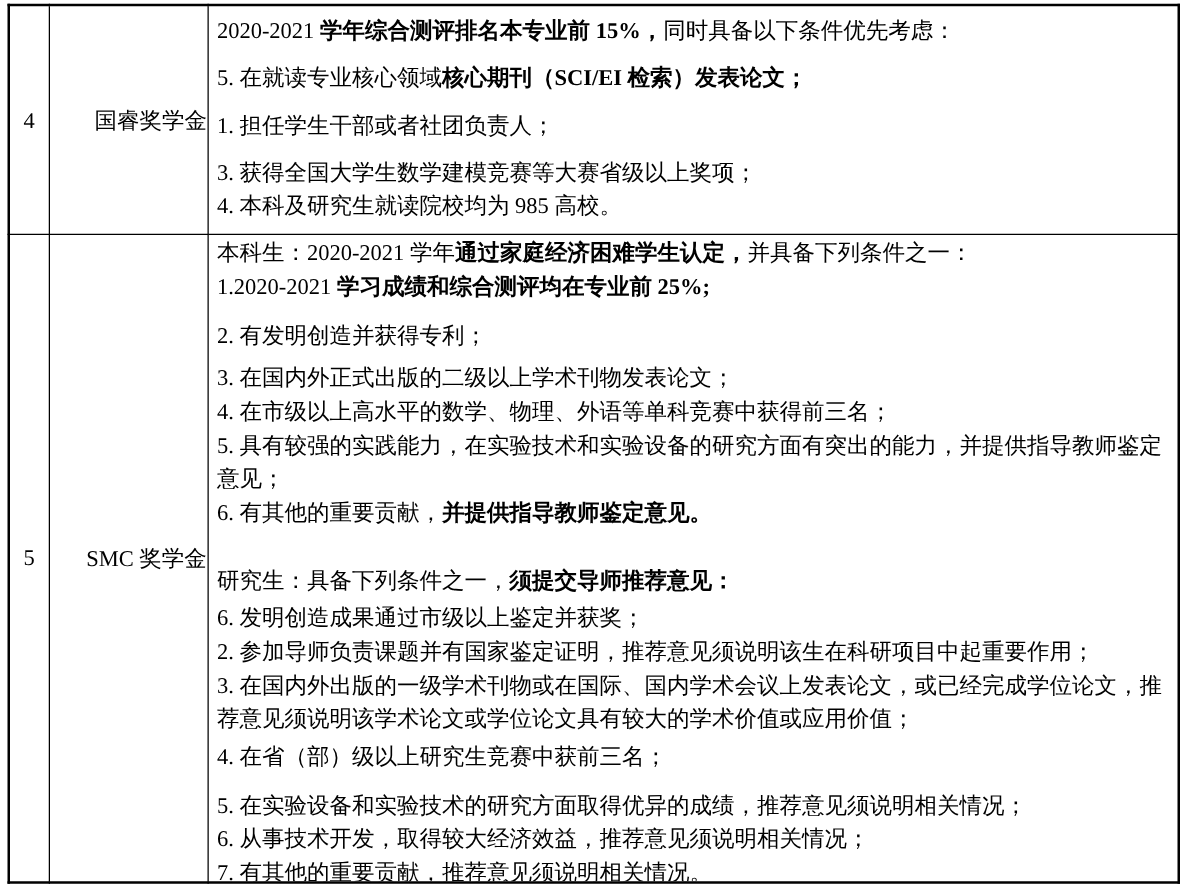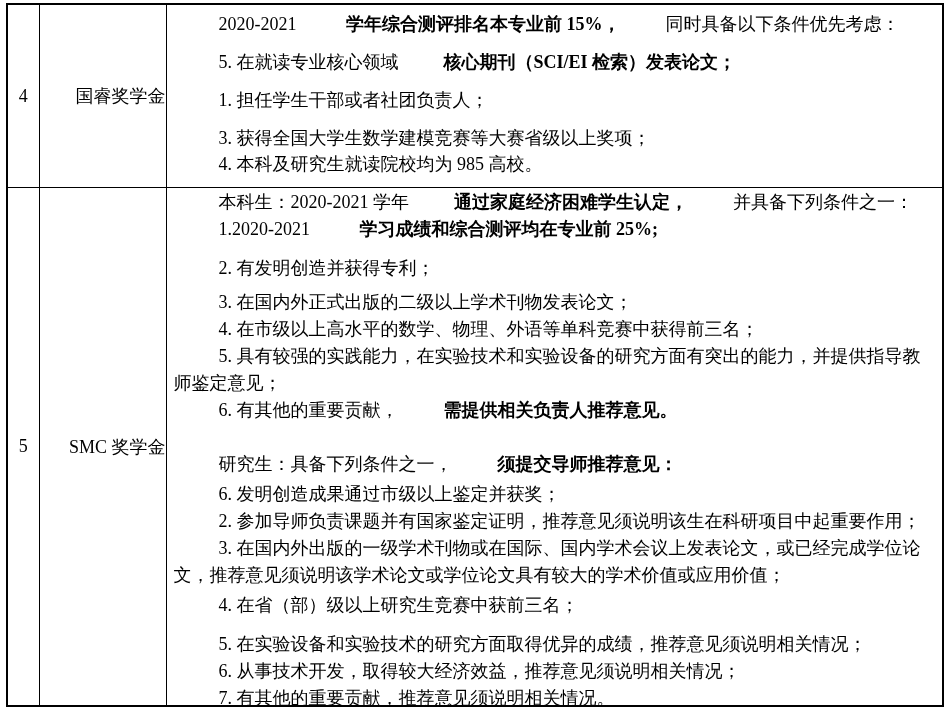--- a/index.html
+++ b/index.html
@@ -14,21 +14,21 @@
   td.name{text-align:right;font-size:18px;white-space:nowrap;}
   td.cond{vertical-align:top;}
   .cellbox{overflow:hidden;padding-left:7px;padding-right:8px;}
   .cellbox.b0{height:176px;padding-top:6px;line-height:26px;}
   .cellbox.b1{height:516px;padding-top:1px;line-height:27px;}
   p.para{margin:0;font-size:18px;}
   p.g-m{margin-bottom:12px;}
   p.g-s{margin-bottom:7px;}
   p.g-xs{margin-bottom:3px;}
   p.blank{height:27px;}
-  span.seg{font-weight:normal;margin-left:45px;}
+  span.seg{font-weight:normal;}
   span.seg.bold{font-weight:bold;}
 </style>
 </head>
 <body>
 
 <div class="doc">
   <table class="schol">
     <colgroup>
       <col style="width:32px">
       <col style="width:127px">
@@ -52,21 +52,21 @@
           <td class="no">5</td>
           <td class="name">SMC 奖学金</td>
           <td class="cond">
             <div class="cellbox b1">
               <p class="para"><span class="seg">本科生：2020-2021 学年</span><span class="seg bold">通过家庭经济困难学生认定，</span><span class="seg">并具备下列条件之一：</span></p>
               <p class="para g-m"><span class="seg">1.2020-2021 </span><span class="seg bold">学习成绩和综合测评均在专业前 25%;</span></p>
               <p class="para g-s"><span class="seg">2. 有发明创造并获得专利；</span></p>
               <p class="para"><span class="seg">3. 在国内外正式出版的二级以上学术刊物发表论文；</span></p>
               <p class="para"><span class="seg">4. 在市级以上高水平的数学、物理、外语等单科竞赛中获得前三名；</span></p>
               <p class="para"><span class="seg">5. 具有较强的实践能力，在实验技术和实验设备的研究方面有突出的能力，并提供指导教师鉴定意见；</span></p>
-              <p class="para"><span class="seg">6. 有其他的重要贡献，</span><span class="seg bold">需提供相关负责人推荐意见。</span></p>
+              <p class="para"><span class="seg">6. 有其他的重要贡献，</span><span class="seg bold">并提供指导教师鉴定意见。</span></p>
               <p class="para blank"></p>
               <p class="para g-xs"><span class="seg">研究生：具备下列条件之一，</span><span class="seg bold">须提交导师推荐意见：</span></p>
               <p class="para"><span class="seg">6. 发明创造成果通过市级以上鉴定并获奖；</span></p>
               <p class="para"><span class="seg">2. 参加导师负责课题并有国家鉴定证明，推荐意见须说明该生在科研项目中起重要作用；</span></p>
               <p class="para g-xs"><span class="seg">3. 在国内外出版的一级学术刊物或在国际、国内学术会议上发表论文，或已经完成学位论文，推荐意见须说明该学术论文或学位论文具有较大的学术价值或应用价值；</span></p>
               <p class="para g-m"><span class="seg">4. 在省（部）级以上研究生竞赛中获前三名；</span></p>
               <p class="para"><span class="seg">5. 在实验设备和实验技术的研究方面取得优异的成绩，推荐意见须说明相关情况；</span></p>
               <p class="para"><span class="seg">6. 从事技术开发，取得较大经济效益，推荐意见须说明相关情况；</span></p>
               <p class="para"><span class="seg">7. 有其他的重要贡献，推荐意见须说明相关情况。</span></p>
             </div>

